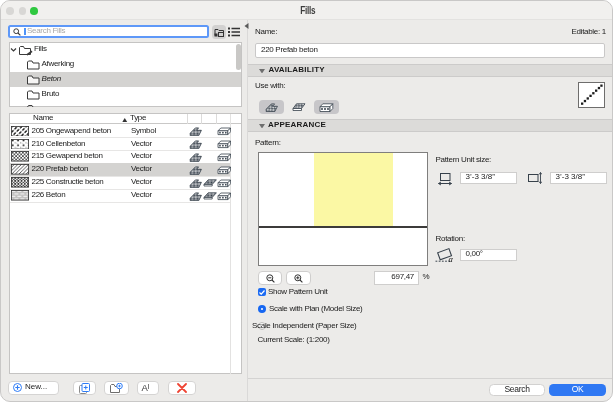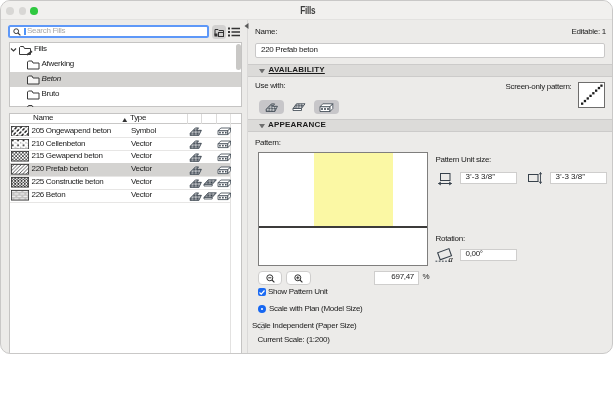--- a/index.html
+++ b/index.html
@@ -1,18 +1,18 @@
 <!DOCTYPE html>
 <html><head>
 <meta charset="utf-8">
 <style>
   html,body{margin:0;padding:0;background:#fff;}
   *{box-sizing:border-box;}
   body{font-family:"Liberation Sans",sans-serif;-webkit-font-smoothing:antialiased;}
-  #win{position:relative;width:613px;height:354px;background:#ECEBE9;border-radius:10px;overflow:hidden;border:1px solid #C9C8C7;}
+  #win{position:relative;width:613px;height:402px;background:#ECEBE9;border-radius:10px;overflow:hidden;border:1px solid #C9C8C7;}
   .abs{position:absolute;}
   .txt{position:absolute;font-size:8px;letter-spacing:-0.3px;color:#1b1b1b;white-space:nowrap;line-height:1;margin-top:-1.2px;}
 </style>
 </head>
 <body>
 <div id="win">
 
   <div class="abs" style="left:0;top:0;width:613px;height:18.5px;background:#F1F0EE;border-bottom:1px solid #E3E2E0;"></div>
   <div class="abs" style="left:5px;top:6.2px;width:7.6px;height:7.6px;border-radius:50%;background:#D8D7D5;"></div>
   <div class="abs" style="left:17.5px;top:6.2px;width:7.6px;height:7.6px;border-radius:50%;background:#D8D7D5;"></div>
@@ -259,21 +259,21 @@
 
   <div class="txt" style="left:254px;top:28.5px;">Name:</div>
   <div class="txt" style="left:0;top:28.5px;width:605px;text-align:right;">Editable: 1</div>
   <div class="abs" style="left:254px;top:41.5px;width:350px;height:15px;background:#fff;border:1px solid #C9C8C8;border-radius:2px;"></div>
   <div class="txt" style="left:260px;top:46px;">220 Prefab beton</div>
 
   <div class="abs" style="left:246.5px;top:63px;width:366.5px;height:13px;background:#DCDBD9;border-top:1px solid #CCCBCA;border-bottom:1px solid #CCCBCA;"></div>
   <svg class="abs" style="left:257.5px;top:67.5px;" width="6" height="4.5" viewBox="0 0 6 4.5">
       <path d="M0 0 L6 0 L3 4.5 Z" fill="#6e6e6e"></path>
     </svg>
-  <div class="txt" style="left:267.5px;top:66px;font-weight:bold;letter-spacing:0.2px;text-decoration:underline;">AVAILABILITY</div>
+  <div class="txt" style="left:267.5px;top:66px;font-weight:bold;letter-spacing:0.2px;">AVAILABILITY</div>
 
   <div class="txt" style="left:254px;top:82px;">Use with:</div>
 
   <div class="abs" style="left:258px;top:99px;width:25px;height:14px;background:#C7C6C9;border-radius:4px;"></div>
   <svg class="abs" style="left:264px;top:102px;" width="13" height="9" viewBox="0 0 13 9">
     <defs>
         <pattern id="hx" width="2.2" height="2.2" patternUnits="userSpaceOnUse" patternTransform="rotate(45)">
           <rect width="2.2" height="2.2" fill="#fff"></rect>
           <rect width="1.2" height="1.2" fill="#2F3944"></rect>
           <rect x="1.1" y="1.1" width="1.2" height="1.2" fill="#2F3944"></rect>
@@ -288,21 +288,20 @@
   <div class="abs" style="left:313px;top:99px;width:25px;height:14px;background:#C7C6C9;border-radius:4px;"></div>
   <svg class="abs" style="left:318px;top:101.5px;" width="15" height="10" viewBox="0 0 15 10">
     <path d="M1 3.8 L3.8 0.8 L13.8 0.8 L11 3.8 Z" fill="#fff" stroke="#37414B" stroke-width="0.8"></path>
     <path d="M1 3.8 L11 3.8 L11 8.5 L1 8.5 Z" fill="#fff" stroke="#37414B" stroke-width="0.8"></path>
     <path d="M11 3.8 L13.8 0.8 L13.8 5.5 L11 8.5 Z" fill="#fff" stroke="#37414B" stroke-width="0.8"></path>
     <circle cx="3" cy="6" r="1" fill="#37414B"></circle>
       <circle cx="6" cy="6" r="1" fill="#37414B"></circle>
       <circle cx="9" cy="6" r="1" fill="#37414B"></circle>
   </svg>
 
-  <div class="txt" style="left:0;top:83.5px;width:570.5px;text-align:right;">Screen-only pattern:</div>
   <div class="abs" style="left:577px;top:80.5px;width:26.5px;height:26.5px;background:#fff;border:1px solid #6E6D6C;"></div>
   <svg class="abs" style="left:578px;top:81.5px;" width="24" height="24" viewBox="0 0 24 24">
     <g fill="#1c1c1c">
         <rect x="2" y="19.5" width="2.3" height="2.3"></rect>
         <rect x="4.8" y="16.9" width="2.3" height="2.3"></rect>
         <rect x="7.6" y="14.3" width="2.3" height="2.3"></rect>
         <rect x="10.4" y="11.7" width="2.3" height="2.3"></rect>
         <rect x="13.2" y="9.1" width="2.3" height="2.3"></rect>
         <rect x="16" y="6.5" width="2.3" height="2.3"></rect>
         <rect x="18.8" y="3.9" width="2.3" height="2.3"></rect>

